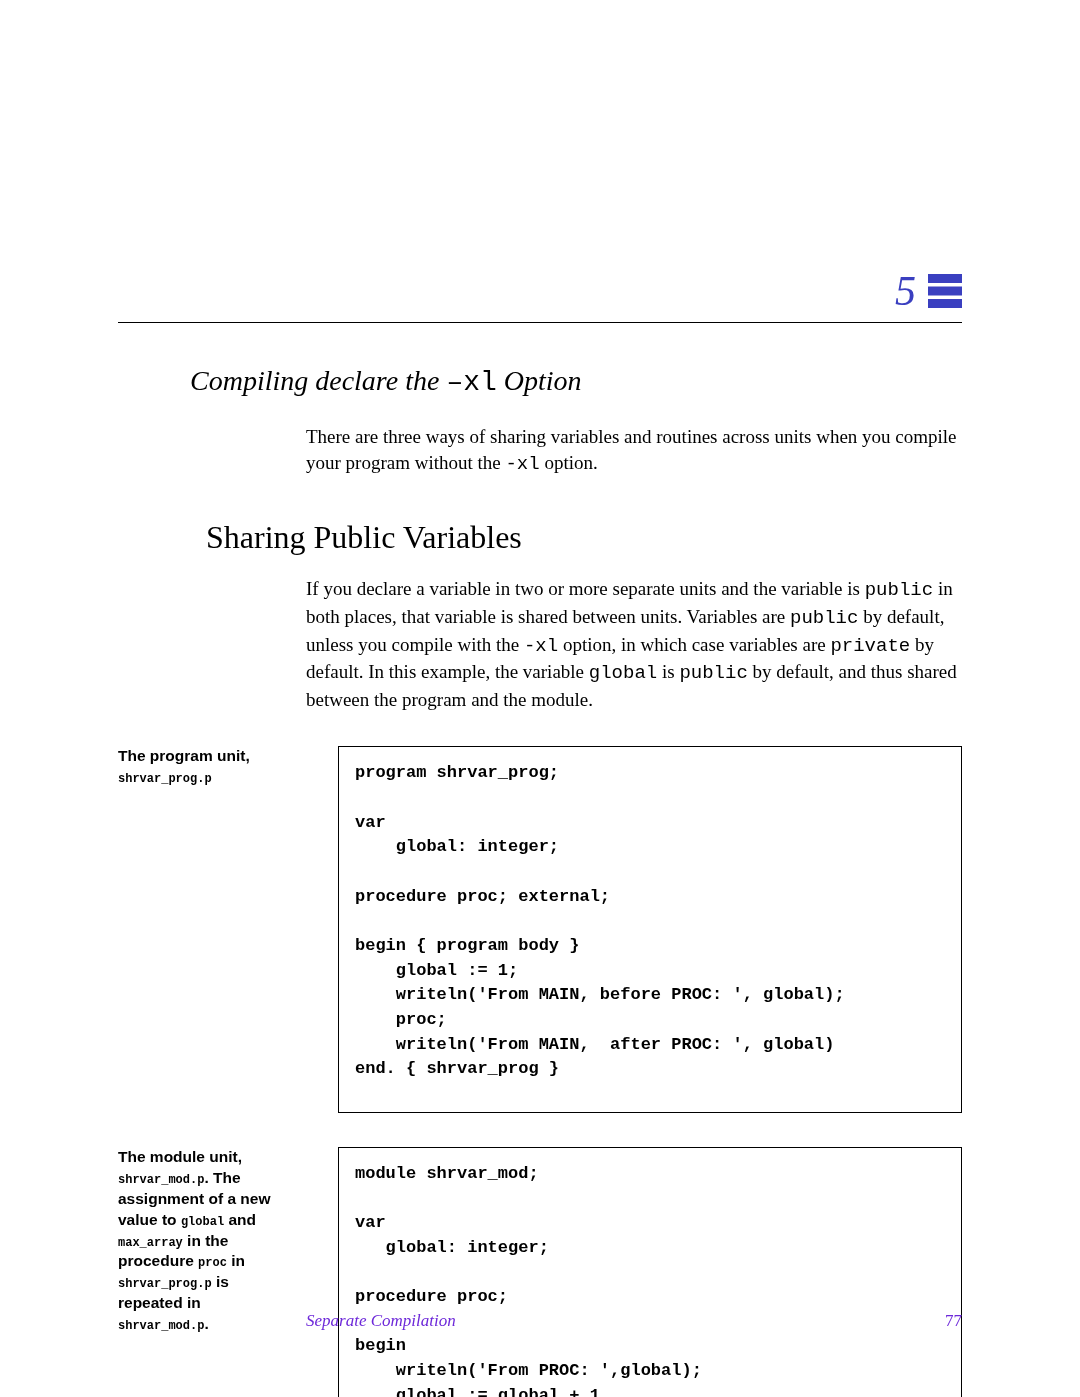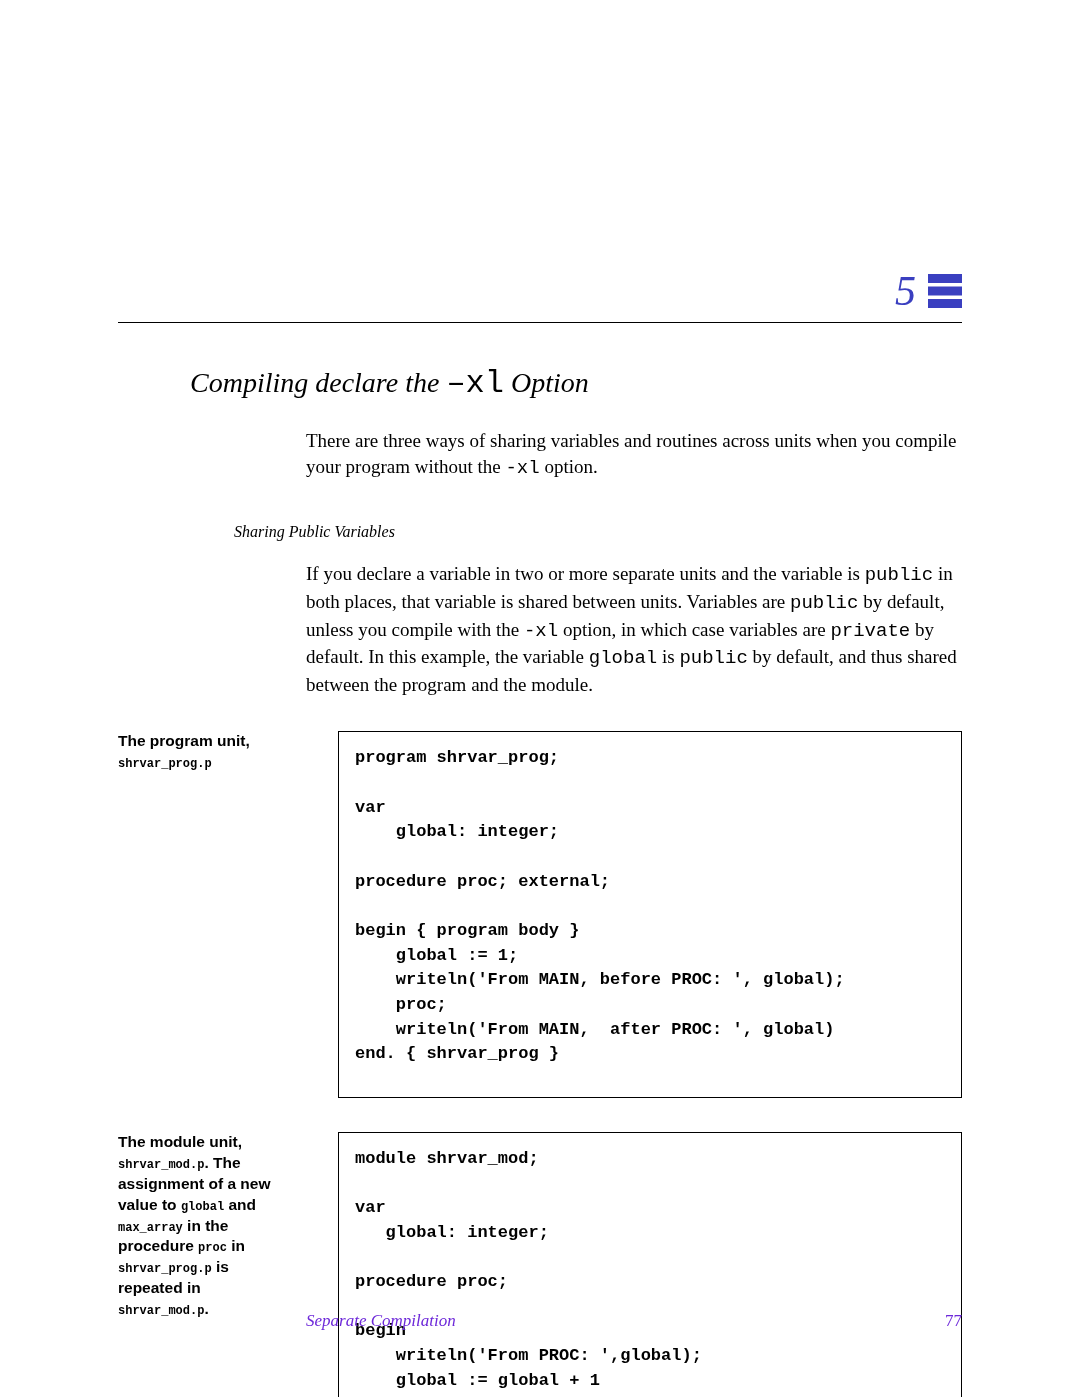--- a/index.html
+++ b/index.html
@@ -38,26 +38,25 @@
     border: none;
     border-top: 1px solid #000;
     margin: 0 0 42px 0;
   }
   .h1 {
     font-style: italic;
     font-size: 28px;
     font-weight: normal;
     margin: 0 0 26px 72px;
   }
-  .h1 .xlopt { font-family: "Courier New", monospace; font-style: normal; font-size: 32px; margin-top: 37px; }
+  .h1 .xlopt { font-family: "Courier New", monospace; font-style: normal; font-size: 28px; margin-top: 37px; }
   .h2 {
-    font-style: italic;
-    font-size: 16px;
+    font-size: 32px;
     font-weight: normal;
-    margin: 42px 0 20px 116px;
+    margin: 42px 0 20px 88px;
   }
   .para {
     margin-left: 188px;
     font-size: 19px;
     line-height: 1.35;
     margin-bottom: 10px;
   }
   .mono { font-family: "Courier New", monospace; font-size: 19px; }
   .row {
     display: flex;

